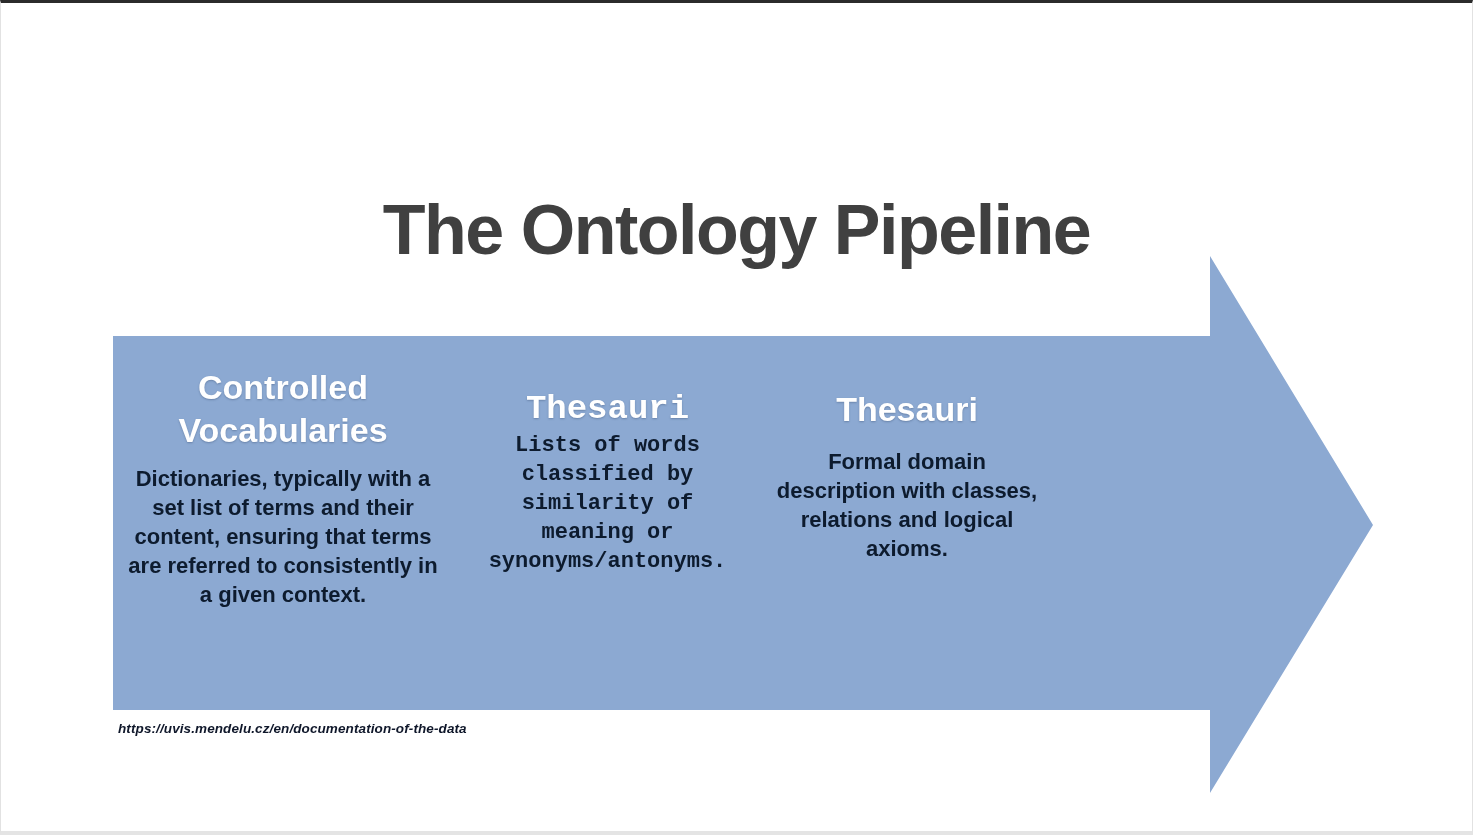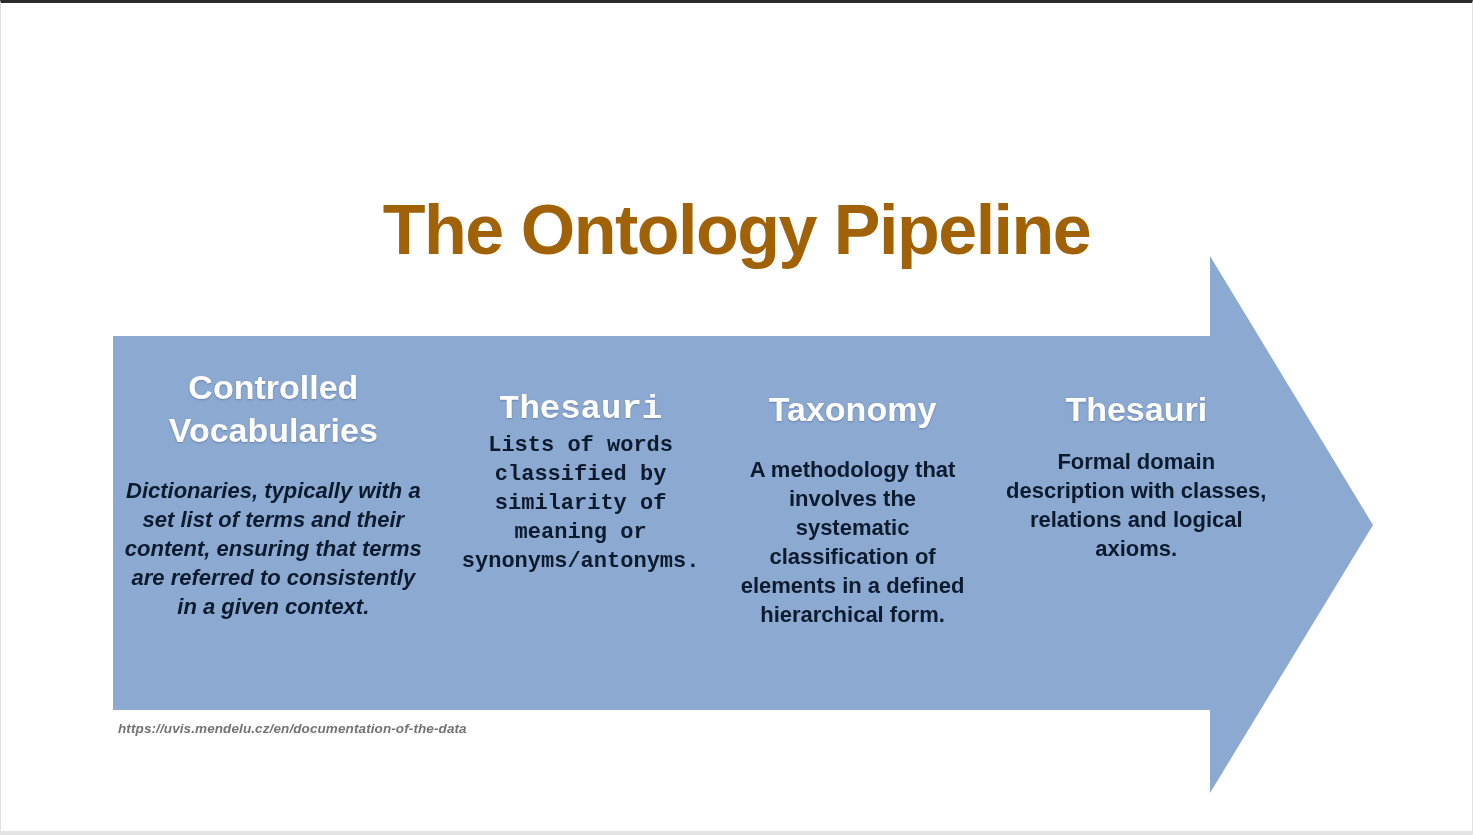--- a/index.html
+++ b/index.html
@@ -25,21 +25,21 @@
 
   
   .slide-title {
     position:absolute;
     left:0; right:0;
     top:192px;
     text-align:center;
     font-size:70px;
     font-weight:bold;
     letter-spacing:-1.5px;
-    color:#a16207;
+    color:#404040;
     line-height:1.0;
     white-space:nowrap;
     font-stretch:condensed;
   }
 
   
   .arrow-svg {
     position:absolute;
     left:0; top:0;
     width:1473px; height:835px;
@@ -87,34 +87,34 @@
 
   .col-body {
     text-align:center;
     color:#0d1b2e;
     font-size:22px;
     font-weight:bold;
     line-height:29px;
     padding:0 6px;
   }
 
-  .col-1 .col-body { margin-top:24px; padding:0 10px;font-style:italic; }
+  .col-1 .col-body { margin-top:12px; padding:0 10px; }
   .col-2 .col-body { }
   .col-3 .col-body { margin-top:24px; }
   .col-4 .col-body { margin-top:16px; }
 
   
   .source-url {
     position:absolute;
     left:117px;
     top:718px;
     font-size:13.5px;
     font-weight:bold;
     font-style:italic;
-    color:#737373;
+    color:#0f172a;
     letter-spacing:0.1px;
     white-space:nowrap;
   }
 </style>
 </head>
 <body>
 
 <div class="slide">
 
   <div class="slide-title">The Ontology Pipeline</div>
@@ -128,24 +128,20 @@
     <div class="col col-1">
       <div class="col-heading">Controlled Vocabularies</div>
       <div class="col-body">Dictionaries, typically with a set list of terms and their content, ensuring that terms are referred to consistently in a given context.</div>
     </div>
 
     <div class="col col-2">
       <div class="col-heading">Thesauri</div>
       <div class="col-body">Lists of words classified by similarity of meaning or synonyms/antonyms.</div>
     </div>
 
-    <div class="col col-3">
-      <div class="col-heading">Taxonomy</div>
-      <div class="col-body">A methodology that involves the systematic classification of elements in a defined hierarchical form.</div>
-    </div>
 
     <div class="col col-4">
       <div class="col-heading">Thesauri</div>
       <div class="col-body">Formal domain description with classes, relations and logical axioms.</div>
     </div>
 
   </div>
 
   <div class="source-url">https://uvis.mendelu.cz/en/documentation-of-the-data</div>
 

